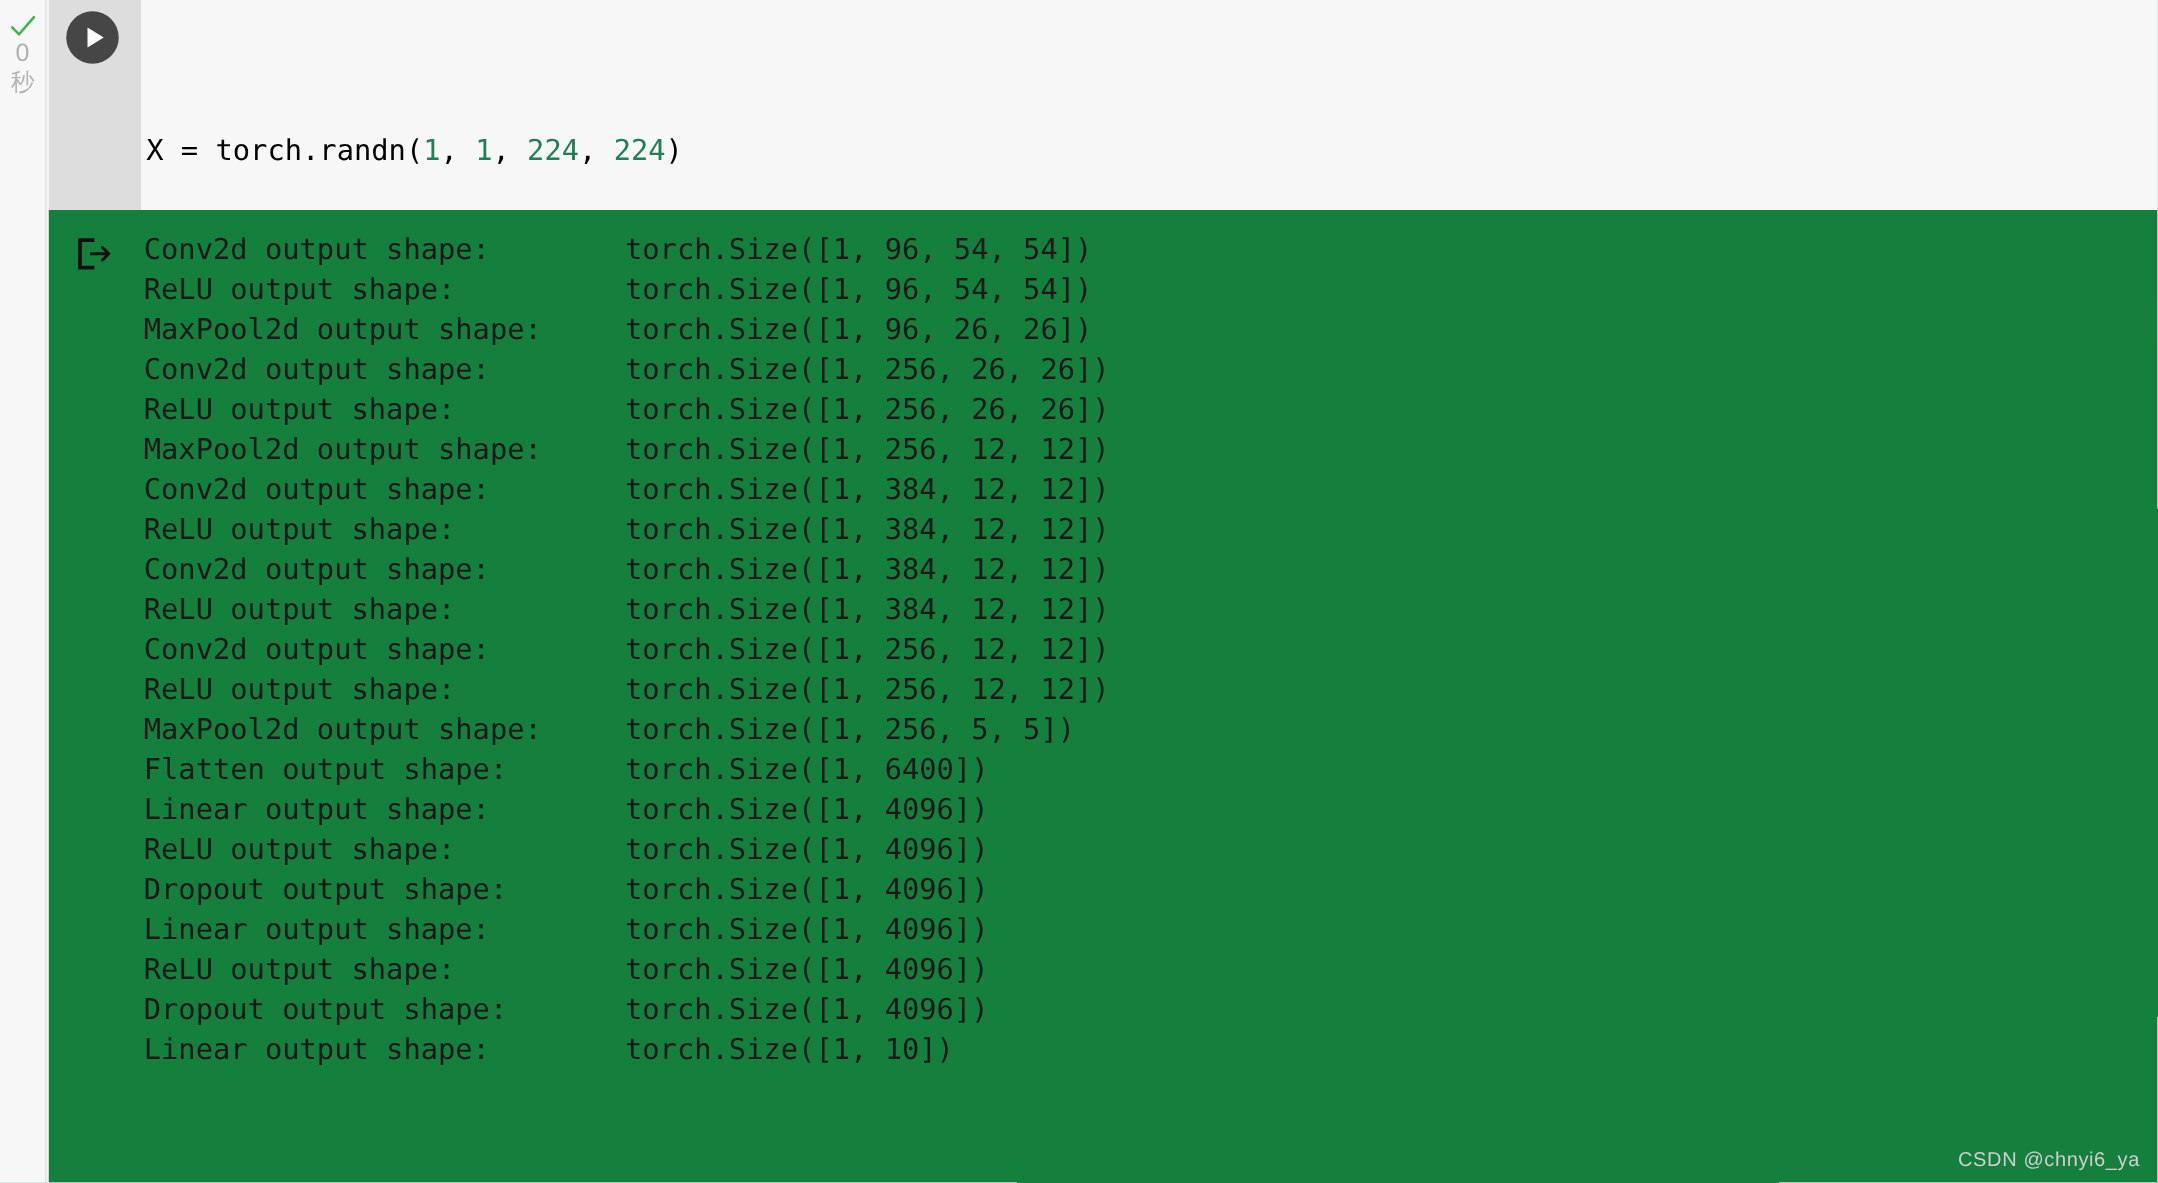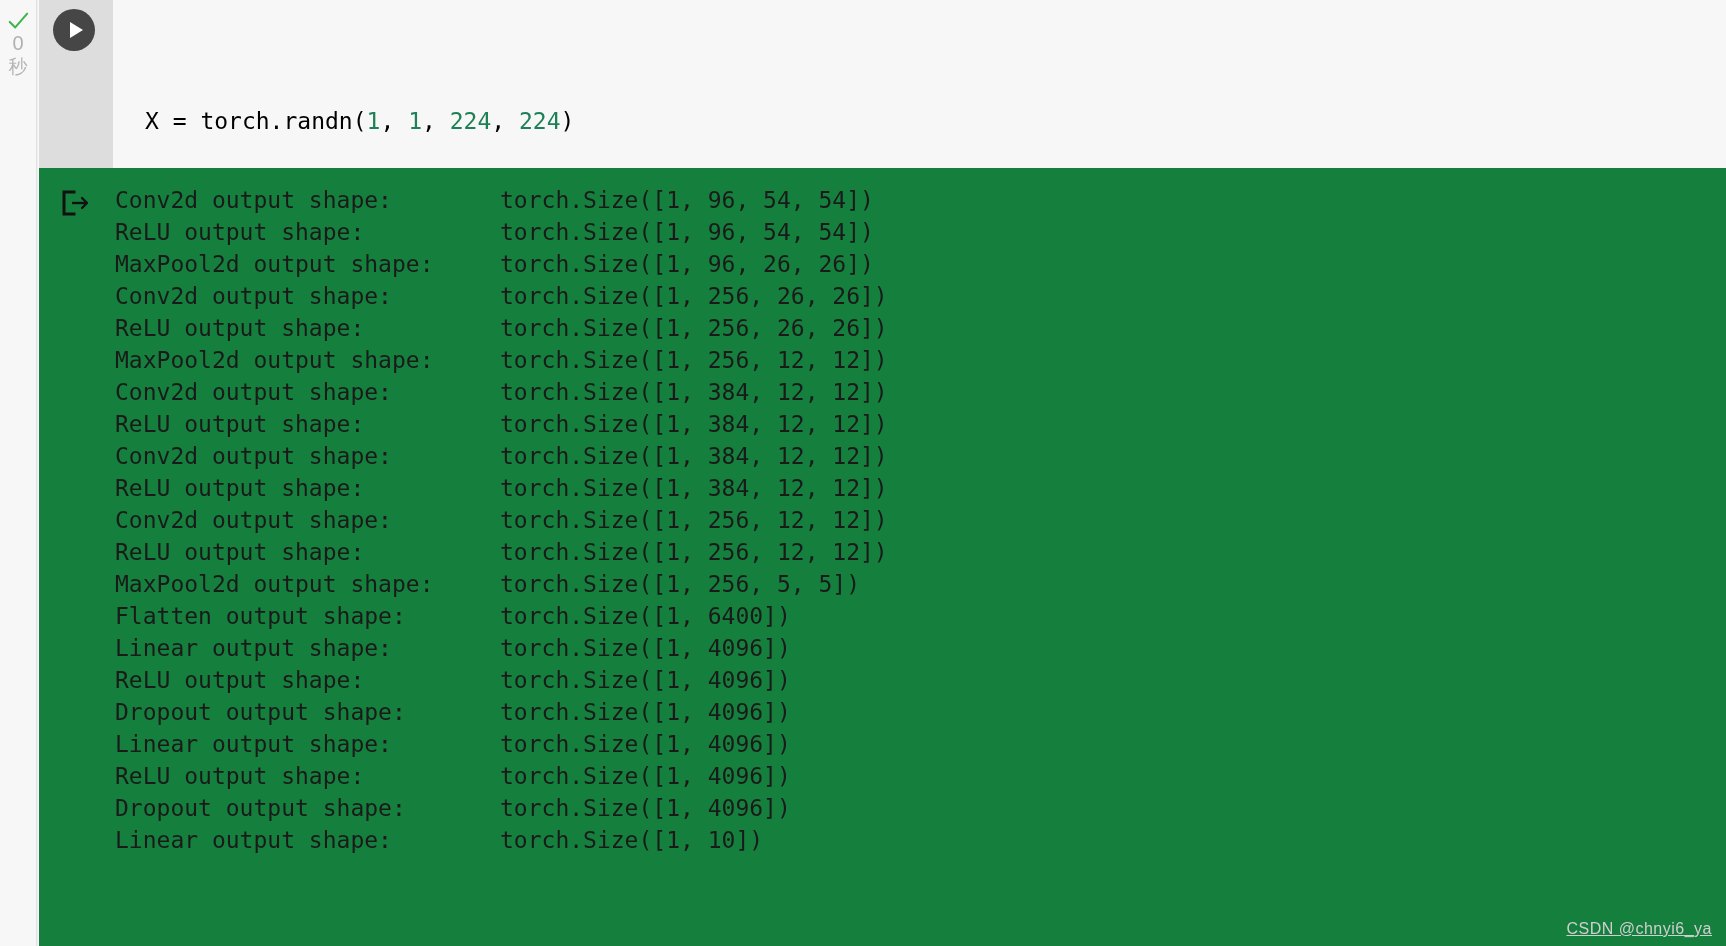--- a/index.html
+++ b/index.html
@@ -98,21 +98,20 @@
     font-size: 23px;
     line-height: 34px;
     color: #000000;
     white-space: pre;
     padding-top: 2px;
   }
   .code-line {
     height: 34px;
     padding-left: 4px;
     position: relative;
-    margin-left: 28px;
   }
   .code-line.active {
     background: #eeeeee;
     border-top: 1px solid #e4e4e4;
     border-bottom: 1px solid #e4e4e4;
     height: 35px;
   }
   .tok-kw       { color: #a020f0; }
   .tok-op-kw    { color: #0000ff; }
   .tok-num      { color: #1e8057; }
@@ -154,21 +153,20 @@
   .out-label { display: inline-block; width: 385px; }
 
   
   .watermark {
     position: absolute;
     right: 14px; bottom: 8px;
     font-family: "Liberation Sans", sans-serif;
     font-size: 16px;
     color: #cfcfcf;
     letter-spacing: 0.5px;
-    text-decoration: underline;
   }
 </style>
 </head>
 <body>
 
 <div id="notebook">
 
   <div class="status-rail">
     <span class="check-icon">
       <svg viewBox="0 0 24 24" width="22" height="22" aria-hidden="true">

